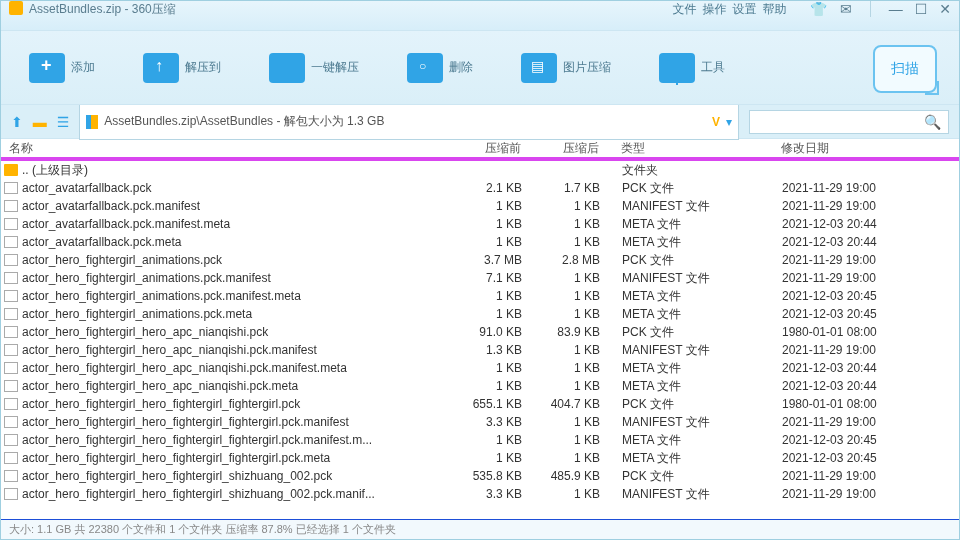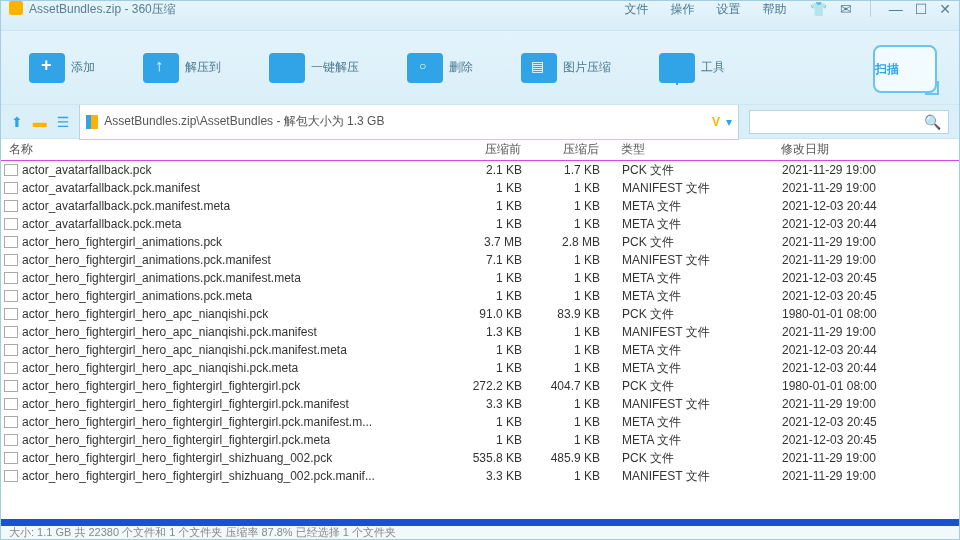--- a/index.html
+++ b/index.html
@@ -2,68 +2,68 @@
 <html><head>
 <meta charset="utf-8">
 <style>
 * { margin: 0; padding: 0; box-sizing: border-box; }
 body { font-family: "Microsoft YaHei", sans-serif; font-size: 12px; background: #fff; width: 960px; height: 540px; overflow: hidden; border: 1px solid #9fcfe0; display: flex; flex-direction: column; }
 
 
 .title-bar { height: 30px; background: linear-gradient(#e7f5fc, #d7eef9); display: flex; align-items: flex-start; padding: 0 8px; border-bottom: 1px solid #cde6f2; }
 .title-bar .app-icon { width: 14px; height: 14px; background: #ffb300; margin-right: 6px; border-radius: 2px; }
 .title-bar .title-text { color: #5a7d8f; font-size: 12px; }
-.title-bar .menus { margin-left: auto; display: flex; gap: 22px; color: #4c7a90; }
+.title-bar .menus { margin-left: auto; display: flex; gap: 6px; color: #4c7a90; }
 .title-bar .menus span { cursor: pointer; }
 .title-bar .win-btns { display: flex; gap: 12px; margin-left: 24px; color: #5a7d8f; align-items: center; }
 .title-bar .sep { width: 1px; height: 16px; background: #b5d5e3; margin: 0 6px; }
 .title-bar .win-btns span { cursor: pointer; font-size: 14px; }
 
 
 .toolbar { height: 74px; background: linear-gradient(#e3f3fb, #daeff8); display: flex; align-items: center; padding: 0 28px 0 28px; gap: 48px; border-bottom: 1px solid #cde6f2; position: relative; }
 .toolbar .t-item { display: flex; flex-direction: row; align-items: center; gap: 6px; cursor: pointer; }
 .toolbar .t-item .t-ic { width: 36px; height: 30px; background: #30a4e6; border-radius: 4px; position: relative; }
 .toolbar .t-item .t-label { color: #4c7a90; font-size: 12px; }
-.scan-btn { position: absolute; right: 22px; top: 14px; width: 64px; height: 48px; border: 2px solid #6bc3f0; border-radius: 8px; display: flex; align-items: center; justify-content: flex-start; color: #30a4e6; font-size: 12px; font-weight: 700; cursor: pointer; background: #f2fbff; }
+.scan-btn { position: absolute; right: 22px; top: 14px; width: 64px; height: 48px; border: 2px solid #6bc3f0; border-radius: 8px; display: flex; align-items: center; justify-content: center; color: #30a4e6; font-size: 14px; font-weight: 400; cursor: pointer; background: #f2fbff; }
 .scan-btn::after { content: ""; position: absolute; right: -4px; bottom: -4px; width: 12px; height: 12px; border-right: 2px solid #6bc3f0; border-bottom: 2px solid #6bc3f0; }
 
 
 .path-bar { height: 34px; background: #daeff8; display: flex; align-items: center; padding: 0 10px; gap: 10px; border-bottom: 1px solid #cde6f2; }
 .nav-arrow { color: #30a4e6; cursor: pointer; font-size: 14px; }
 .nav-minus { color: #ffb300; cursor: pointer; font-size: 14px; }
 .nav-list { color: #30a4e6; cursor: pointer; font-size: 14px; }
 .path-input { flex: 1; height: 37px; background: #fff; border: 1px solid #b5d5e3; display: flex; align-items: center; padding: 0 6px; gap: 6px; color: #555; }
 .path-input .book-ic { width: 12px; height: 14px; background: linear-gradient(90deg, #30a4e6 40%, #ffb300 40%); }
 .vee { color: #ffb300; font-weight: bold; cursor: pointer; }
 .dd { color: #30a4e6; cursor: pointer; }
 .search-box { width: 200px; height: 24px; background: #fff; border: 1px solid #b5d5e3; display: flex; align-items: center; padding: 0 6px; justify-content: flex-end; }
 .search-box .srch-ic { color: #30a4e6; cursor: pointer; font-size: 14px; }
 
 
 .file-list { flex: 1; overflow: hidden; display: flex; flex-direction: column; }
-.headers { height: 22px; display: flex; align-items: center; border-bottom: 1px solid #d946ef; color: #555; padding-right: 16px; }
+.headers { height: 22px; display: flex; align-items: center; border-bottom: 4px solid #d946ef; color: #555; padding-right: 16px; }
 .col-name { width: 452px; padding-left: 8px; }
 .col-pre { width: 80px; text-align: right; padding-right: 12px; }
 .col-post { width: 78px; text-align: right; padding-right: 12px; }
 .col-type { width: 160px; padding-left: 10px; }
 .col-date { width: 160px; padding-left: 10px; }
 
 .rows { flex: 1; overflow-y: auto; }
 .row { height: 18px; display: flex; align-items: center; color: #333; }
 .row .file-ic { width: 14px; height: 12px; margin-left: 3px; margin-right: 4px; }
 .row.folder .file-ic { background: #ffb300; border-radius: 1px; }
 .row:not(.folder) .file-ic { border: 1px solid #aaa; background: #fff; }
 .row .c-name { width: 432px; white-space: nowrap; overflow: hidden; text-overflow: ellipsis; }
 .row .c-pre { width: 80px; text-align: right; padding-right: 12px; }
 .row .c-post { width: 78px; text-align: right; padding-right: 12px; }
 .row .c-type { width: 160px; padding-left: 10px; }
 .row .c-date { width: 160px; padding-left: 10px; }
 
 
-.status-bar { height: 20px; background: #f2f9fd; border-top: 7px solid #1d4ed8; color: #888; font-size: 11px; display: flex; align-items: center; padding: 0 8px; }
+.status-bar { height: 20px; background: #f2f9fd; border-top: 1px solid #1d4ed8; color: #888; font-size: 11px; display: flex; align-items: center; padding: 0 8px; }
 
 
 .t-ic.add::after { content: "+"; position: absolute; color: #fff; font-size: 18px; left: 12px; top: 2px; font-weight: bold; }
 .t-ic.extract::after { content: "↑"; position: absolute; color: #fff; font-size: 16px; left: 12px; top: 4px; font-weight: bold; }
 .t-ic.onekey { border-radius: 4px 4px 12px 12px; }
 .t-ic.delete { border-radius: 6px 6px 3px 3px; }
 .t-ic.delete::after { content: "○"; position: absolute; color: #fff; font-size: 12px; left: 12px; top: 6px; }
 .t-ic.image::after { content: "▤"; position: absolute; color: #fff; font-size: 14px; left: 10px; top: 5px; }
 .t-ic.tool::before { content: ""; position: absolute; width: 2px; height: 24px; background: #30a4e6; left: 17px; top: 8px; }
 .t-ic.tool { background: transparent; }
@@ -138,20 +138,28 @@
 
 <div class="file-list">
   <div class="headers">
     <div class="col-name">名称</div>
     <div class="col-pre">压缩前</div>
     <div class="col-post">压缩后</div>
     <div class="col-type">类型</div>
     <div class="col-date">修改日期</div>
   </div>
   <div class="rows" id="rows">
+      <div class="row folder">
+        <span class="file-ic"></span>
+        <span class="c-name">.. (上级目录)</span>
+        <span class="c-pre"></span>
+        <span class="c-post"></span>
+        <span class="c-type">文件夹</span>
+        <span class="c-date"></span>
+      </div>
       <div class="row">
         <span class="file-ic"></span>
         <span class="c-name">actor_avatarfallback.pck</span>
         <span class="c-pre">2.1 KB</span>
         <span class="c-post">1.7 KB</span>
         <span class="c-type">PCK 文件</span>
         <span class="c-date">2021-11-29 19:00</span>
       </div>
       <div class="row">
         <span class="file-ic"></span>
@@ -237,21 +245,21 @@
         <span class="file-ic"></span>
         <span class="c-name">actor_hero_fightergirl_hero_apc_nianqishi.pck.meta</span>
         <span class="c-pre">1 KB</span>
         <span class="c-post">1 KB</span>
         <span class="c-type">META 文件</span>
         <span class="c-date">2021-12-03 20:44</span>
       </div>
       <div class="row">
         <span class="file-ic"></span>
         <span class="c-name">actor_hero_fightergirl_hero_fightergirl_fightergirl.pck</span>
-        <span class="c-pre">272.2 KB</span>
+        <span class="c-pre">655.1 KB</span>
         <span class="c-post">404.7 KB</span>
         <span class="c-type">PCK 文件</span>
         <span class="c-date">1980-01-01 08:00</span>
       </div>
       <div class="row">
         <span class="file-ic"></span>
         <span class="c-name">actor_hero_fightergirl_hero_fightergirl_fightergirl.pck.manifest</span>
         <span class="c-pre">3.3 KB</span>
         <span class="c-post">1 KB</span>
         <span class="c-type">MANIFEST 文件</span>

